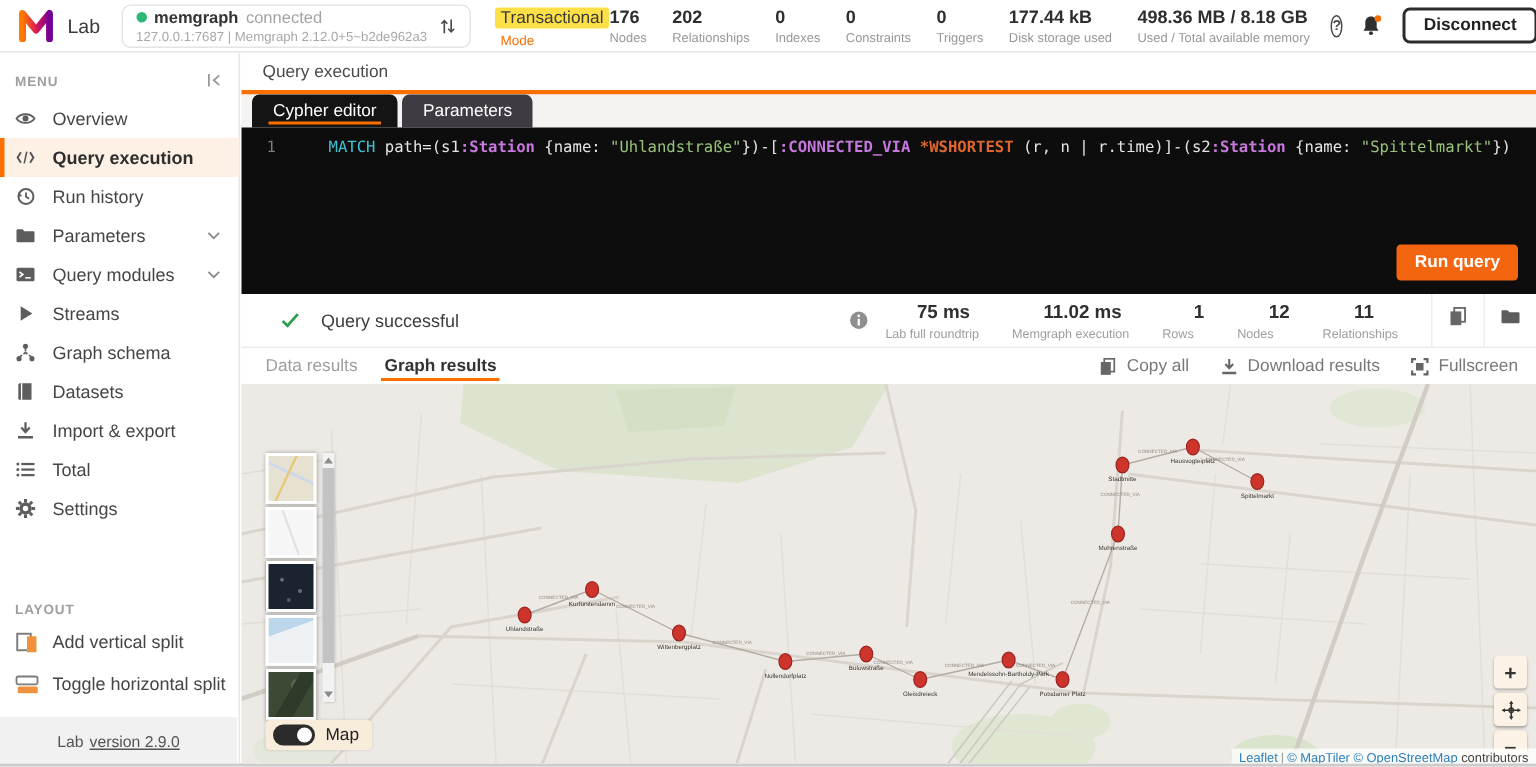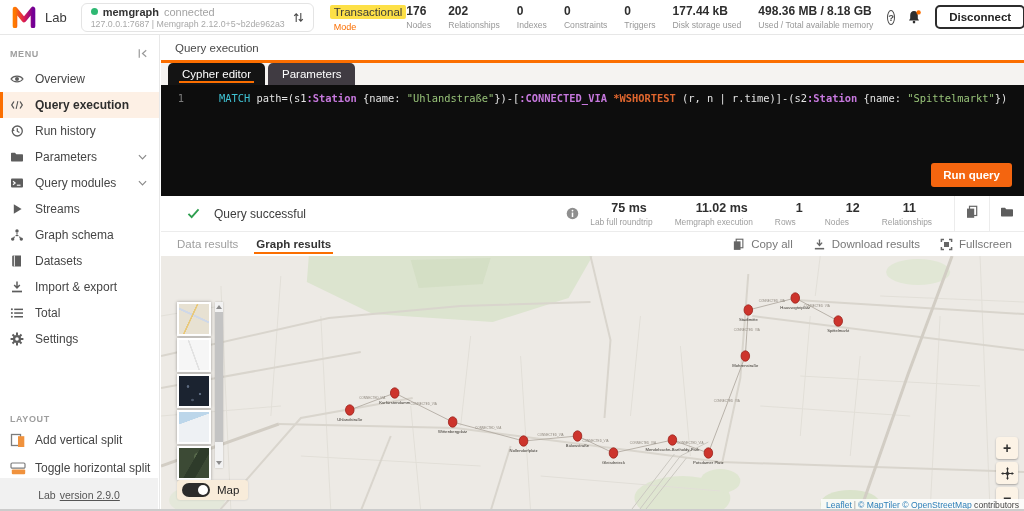--- a/index.html
+++ b/index.html
@@ -36,21 +36,21 @@
   .sec-label { font-size:9px; color:#9e9e9e; letter-spacing:.6px; font-weight:700; }
   .collapse-icon svg { width:13px; height:13px; display:block; }
   .nav { margin-top:6px; }
   .sitem { display:flex; align-items:center; height:26px; padding-left:10px; cursor:pointer; position:relative; }
   .sitem .islot { width:17px; display:flex; align-items:center; } .sitem .islot svg { width:14px; height:14px; }
   .sitem .slabel { font-size:12px; color:#454545; margin-left:8px; }
   .sitem.active { background:#fdf0e5; }
   .sitem.active::before { content:''; position:absolute; left:0; top:0; bottom:0; width:3px; background:#fb6e00; }
   .sitem.active .slabel { font-weight:700; color:#2e2e2e; }
   .sitem .chev { margin-left:auto; margin-right:12px; } .sitem .chev svg { width:9px; height:6px; display:block; }
-  .layout-head { padding:0 10px; margin-top:56px; }
+  .layout-head { padding:0 10px; margin-top:44px; }
   .litem { display:flex; align-items:center; height:28px; padding-left:10px; cursor:pointer; }
   .litem .islot { width:18px; display:flex; align-items:center; } .litem .islot svg { width:16px; height:14px; }
   .litem .slabel { font-size:12px; color:#454545; margin-left:7px; }
   .side-footer { position:absolute; left:0; right:1px; bottom:0; height:33px; background:#f1f1f1;
     display:flex; align-items:center; justify-content:center; font-size:10.5px; color:#555; gap:4px; }
   .side-footer .ver { text-decoration:underline; cursor:pointer; }
 
   
   .main { position:absolute; top:35px; left:161px; width:863px; height:476px; background:#f5f5f5; }
   .breadcrumb-bar { position:absolute; top:0; left:0; right:0; height:25px; background:#fff;

